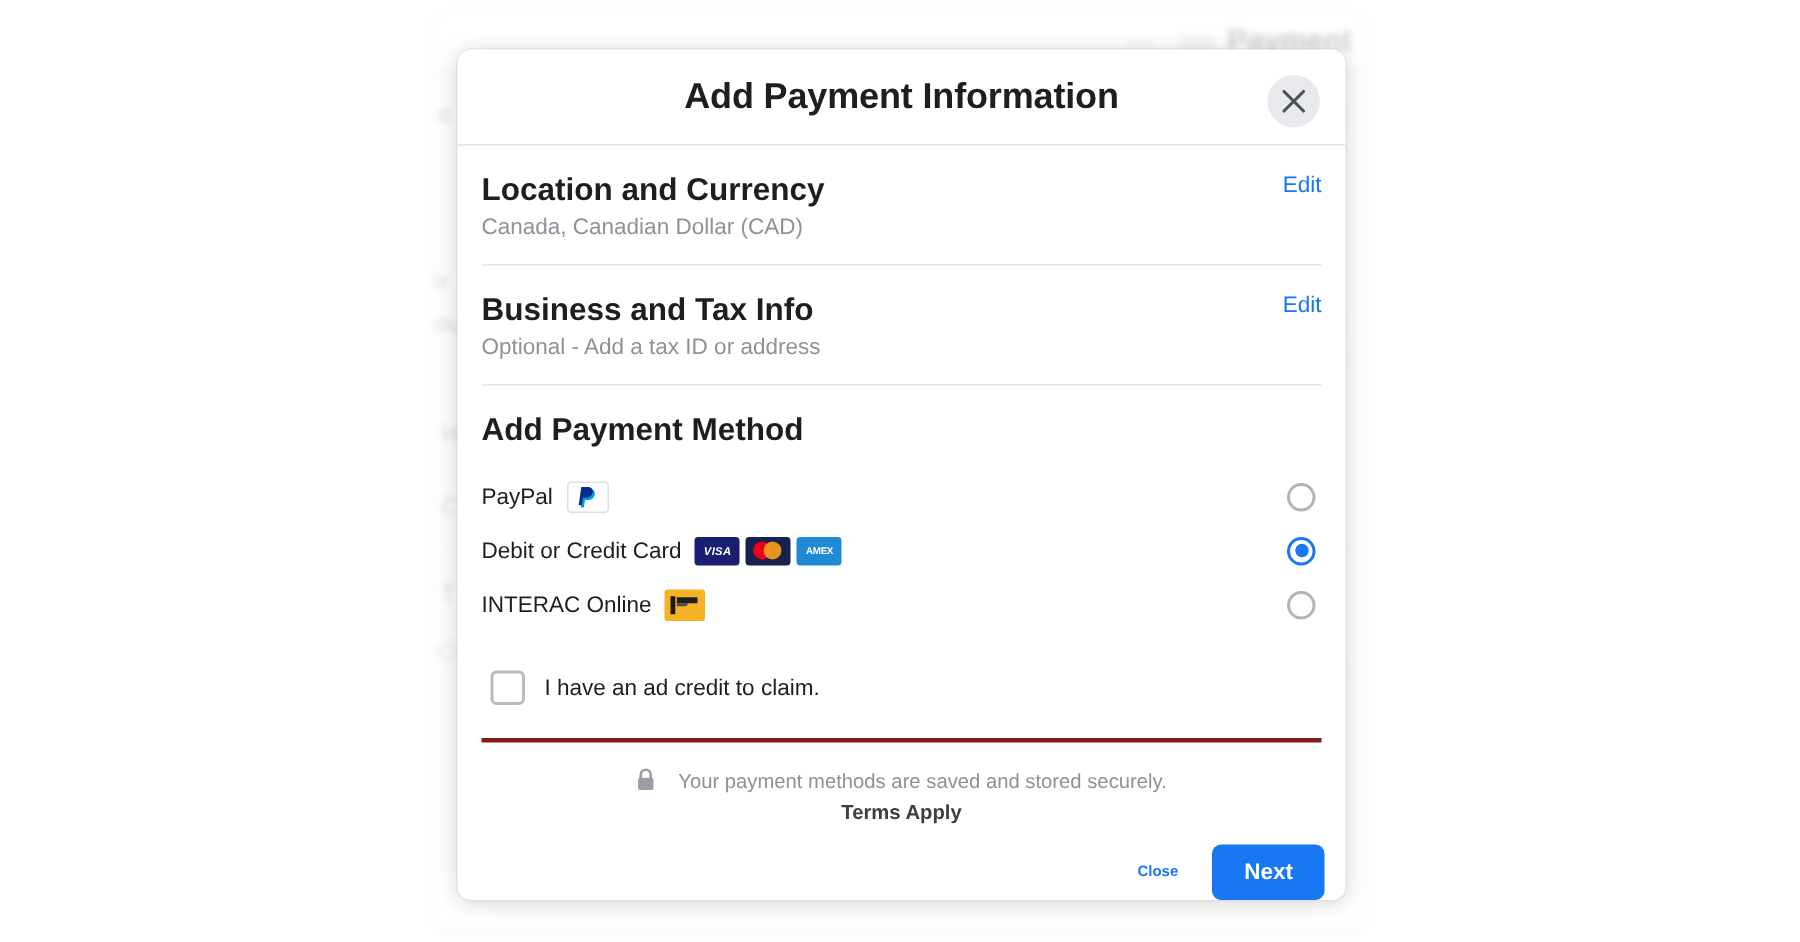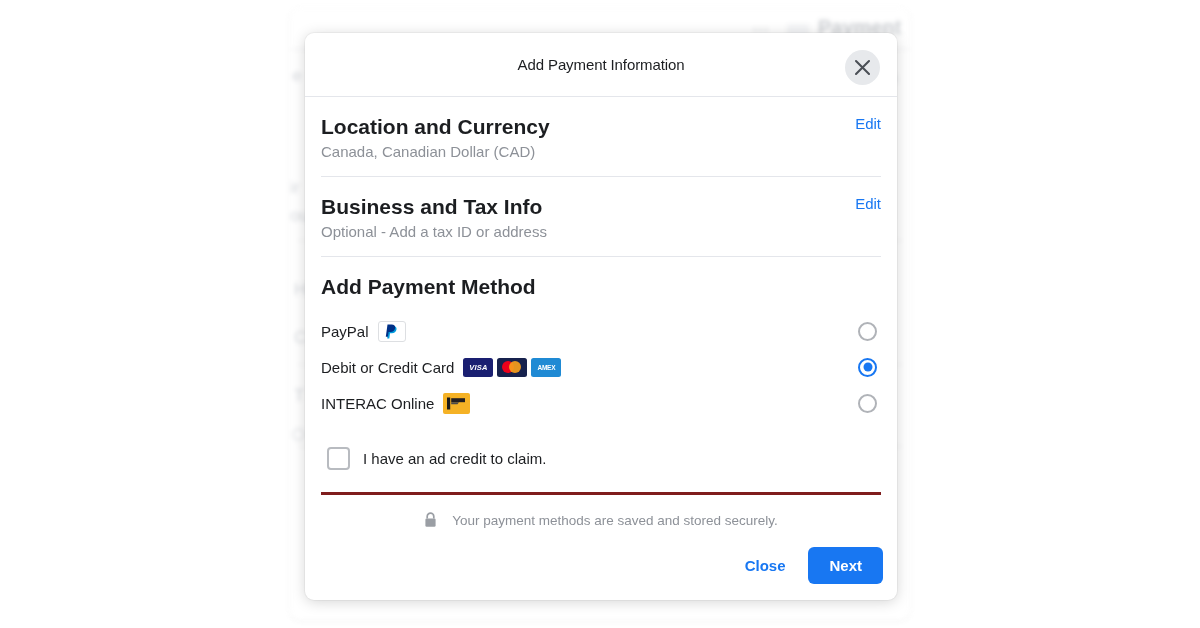--- a/index.html
+++ b/index.html
@@ -114,22 +114,22 @@
     position: relative;
     height: 64px;
     min-height: 64px;
     border-bottom: 1px solid #e4e6eb;
     display: flex;
     align-items: center;
     justify-content: center;
   }
 
   .modal-title {
-    font-size: 15px;
-    font-weight: normal;
+    font-size: 24px;
+    font-weight: bold;
     color: #1c1e21;
     letter-spacing: -0.1px;
     text-align: right;
   }
 
   .close-button {
     position: absolute;
     right: 17px;
     top: 17px;
     width: 35px;
@@ -366,21 +366,21 @@
     align-items: center;
     justify-content: flex-end;
     gap: 10px;
     padding: 14px 14px 16px 16px;
   }
 
   .btn-close {
     background: none;
     border: none;
     color: #1877f2;
-    font-size: 15px;
+    font-size: 10px;
     font-weight: bold;
     padding: 9px 13px;
     cursor: pointer;
     font-family: inherit;
     border-radius: 6px;
   }
 
   .btn-next {
     background: #1877f2;
     border: none;
@@ -495,20 +495,21 @@
     </div>
 
     <div class="secure-block">
       <div class="secure-line">
         <svg width="13" height="16" viewBox="0 0 13 16">
           <path d="M3.2 6.6 V4.4 A3.3 3.3 0 0 1 9.8 4.4 V6.6" stroke="#9a9ea4" stroke-width="1.7" fill="none"></path>
           <rect x="1.4" y="6.5" width="10.2" height="8.2" rx="1.3" fill="#9a9ea4"></rect>
         </svg>
         <span class="secure-text">Your payment methods are saved and stored securely.</span>
       </div>
+      <div class="terms">Terms Apply</div>
     </div>
 
   </div>
 
   <div class="modal-footer">
     <button class="btn-close">Close</button>
     <button class="btn-next">Next</button>
   </div>
 
 </div>

